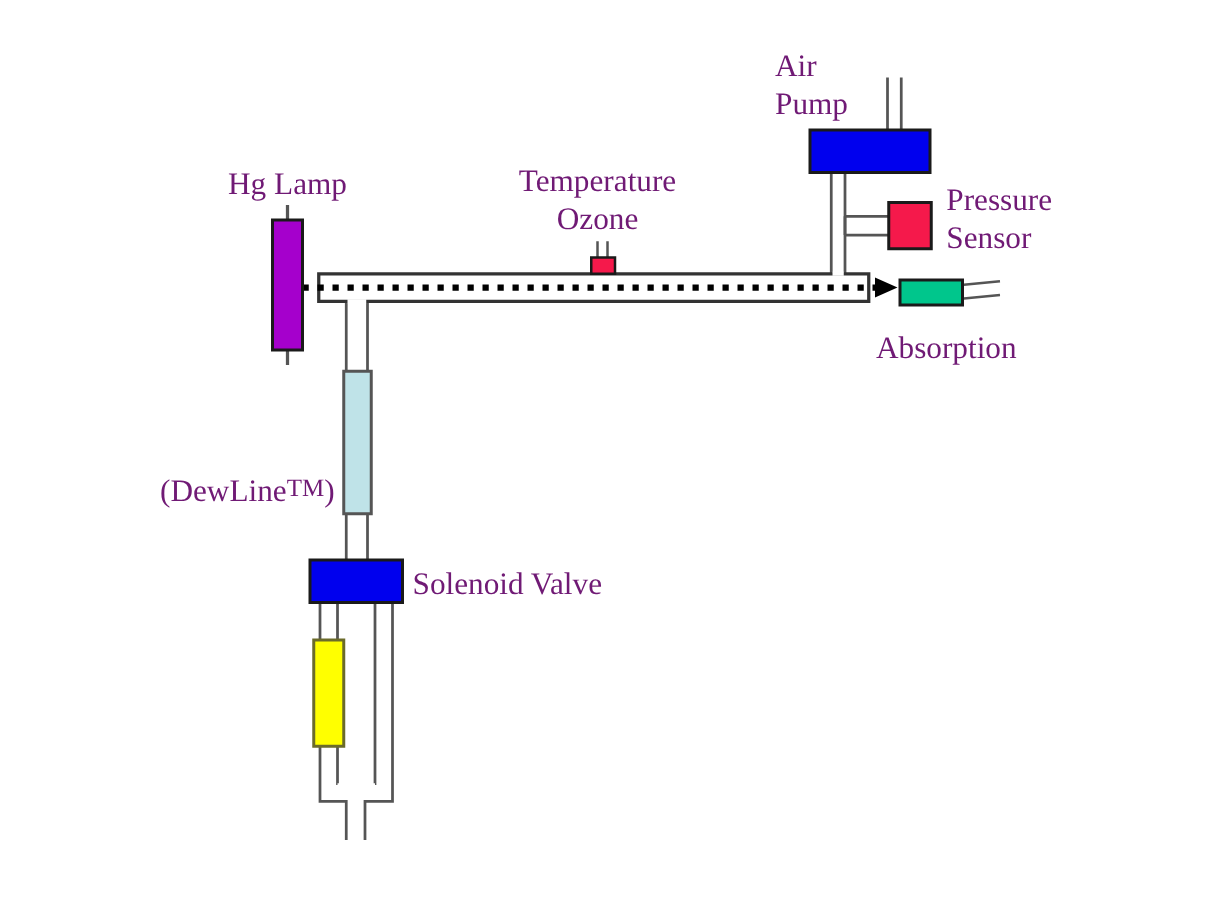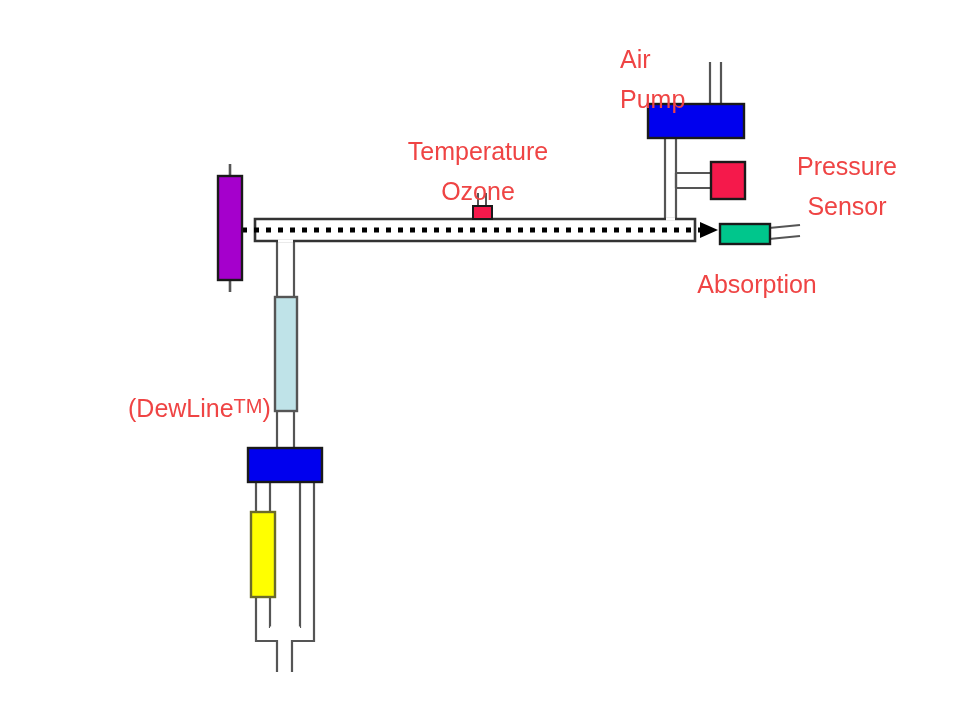--- a/index.html
+++ b/index.html
@@ -15,25 +15,25 @@
     font-family: "Liberation Sans", sans-serif;
     overflow: hidden;
   }
   #diagram-svg {
     position: absolute;
     left: 0;
     top: 0;
   }
   .lbl {
     position: absolute;
-    color: #ef4444;
+    color: #701a75;
     font-size: 25px;
-    line-height: 40px;
+    line-height: 30px;
     white-space: pre;
-    font-family: Liberation Sans, sans-serif;
+    font-family: Liberation Serif, serif;
   }
   .lbl.ctr { text-align: center; }
   .lbl.lft { text-align: left; }
   .tm { font-size: 20px; vertical-align: 4px; }
 </style>
 </head>
 <body>
 
 <div id="stage">
 
@@ -135,31 +135,33 @@
     <g>
       <rect x="248" y="448" width="74" height="34" fill="#0000EE" stroke="#1a1a1a" stroke-width="2.4"></rect>
     </g>
 
     <g>
       <rect x="251" y="512" width="24" height="85" fill="#FFFF00" stroke="#6b6b2a" stroke-width="2.4"></rect>
     </g>
 
   </svg>
 
+  <div class="lbl ctr" style="left:130px; top:133px; width:200px;">Hg Lamp</div>
 
   <div class="lbl ctr" style="left:378px; top:131px; width:200px;">Temperature
 Ozone</div>
 
   <div class="lbl lft" style="left:620px; top:39px; width:140px;">Air
 Pump</div>
 
-  <div class="lbl lft" style="left:757px; top:146px; width:180px;text-align:center;">Pressure
+  <div class="lbl lft" style="left:757px; top:146px; width:180px;">Pressure
 Sensor</div>
 
 
   <div class="lbl ctr" style="left:687px; top:264px; width:140px;">Absorption</div>
 
   <div class="lbl lft" style="left:128px; top:346px; width:180px;"><br><span>(DewLine</span><span class="tm">TM</span><span>)</span></div>
 
+  <div class="lbl lft" style="left:330px; top:453px; width:230px;">Solenoid Valve</div>
 
 
 
 </div>
 
 </body></html>

